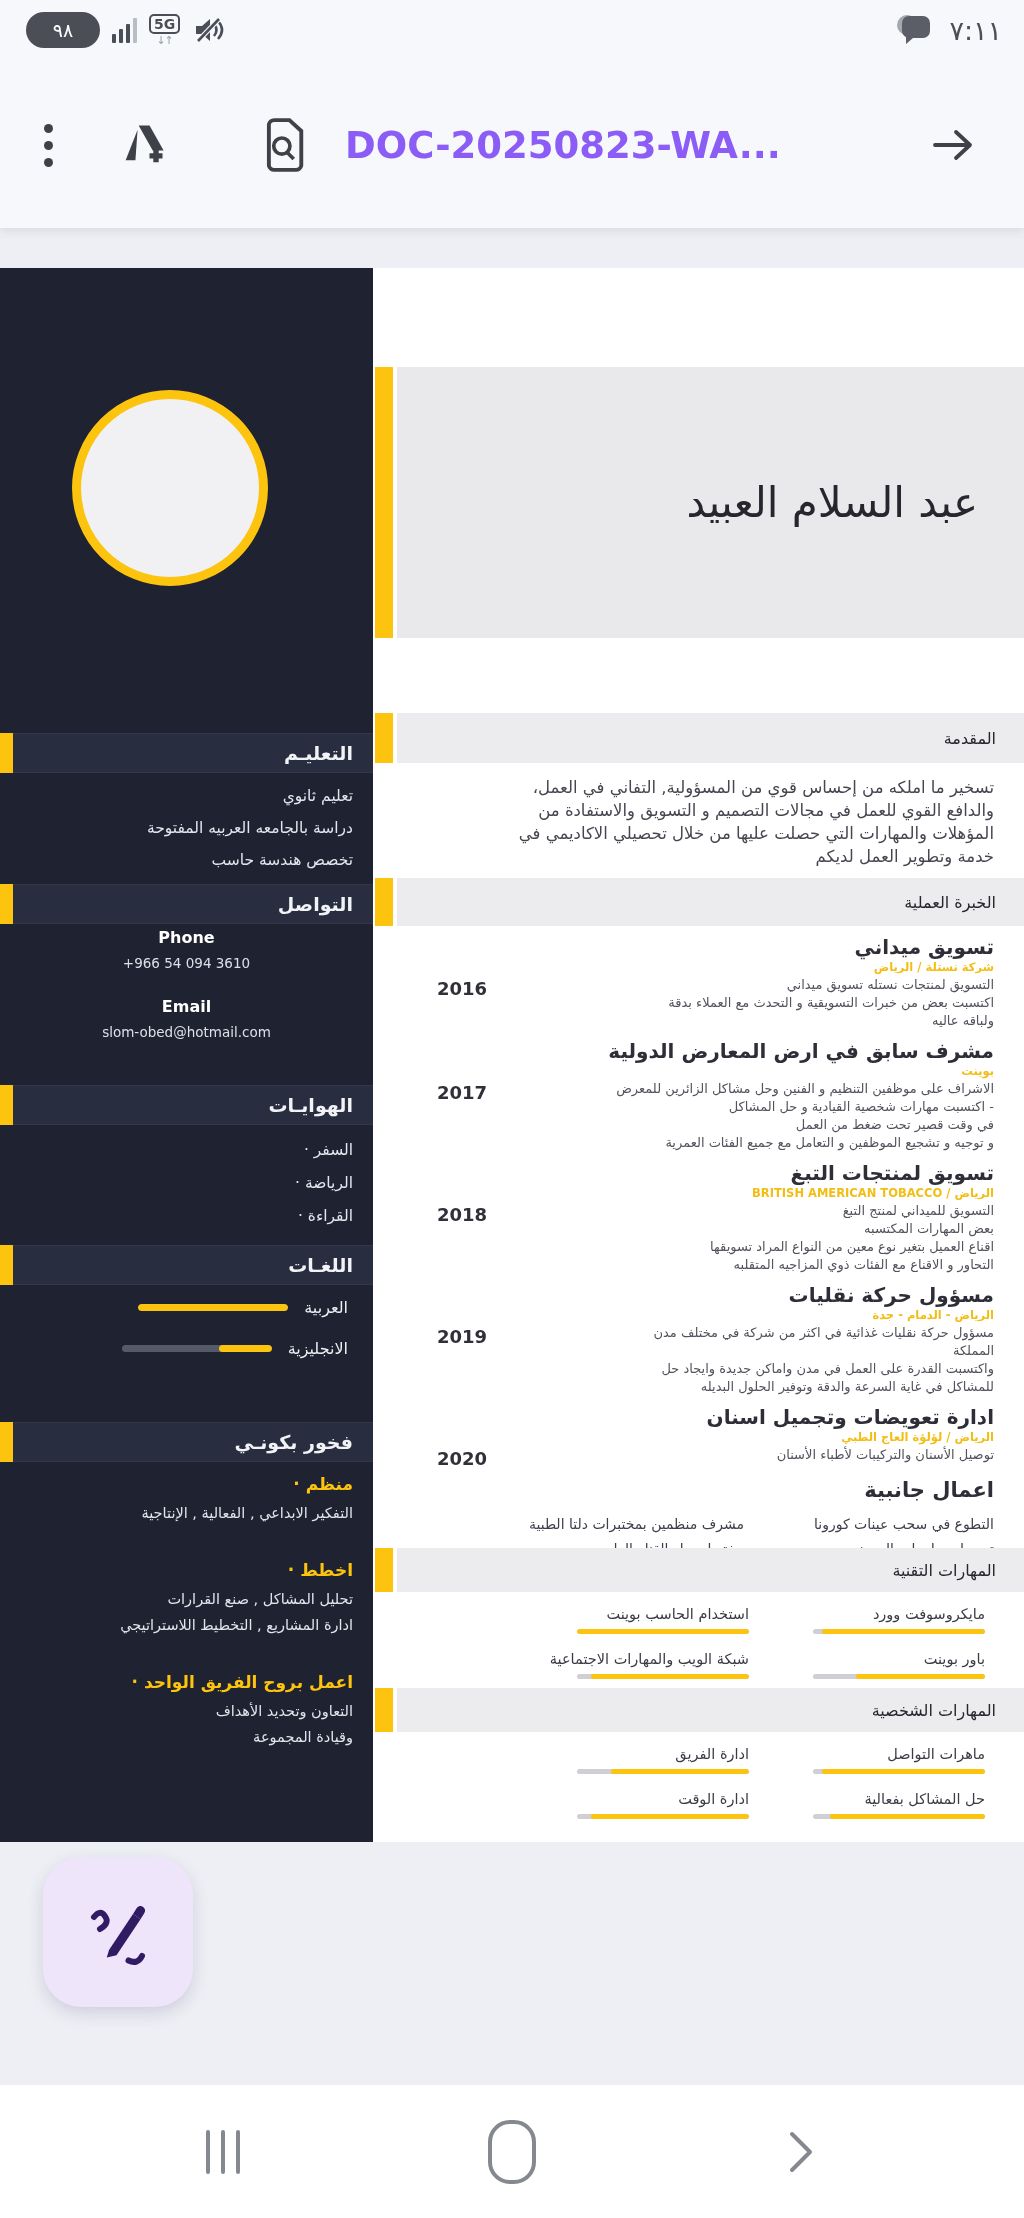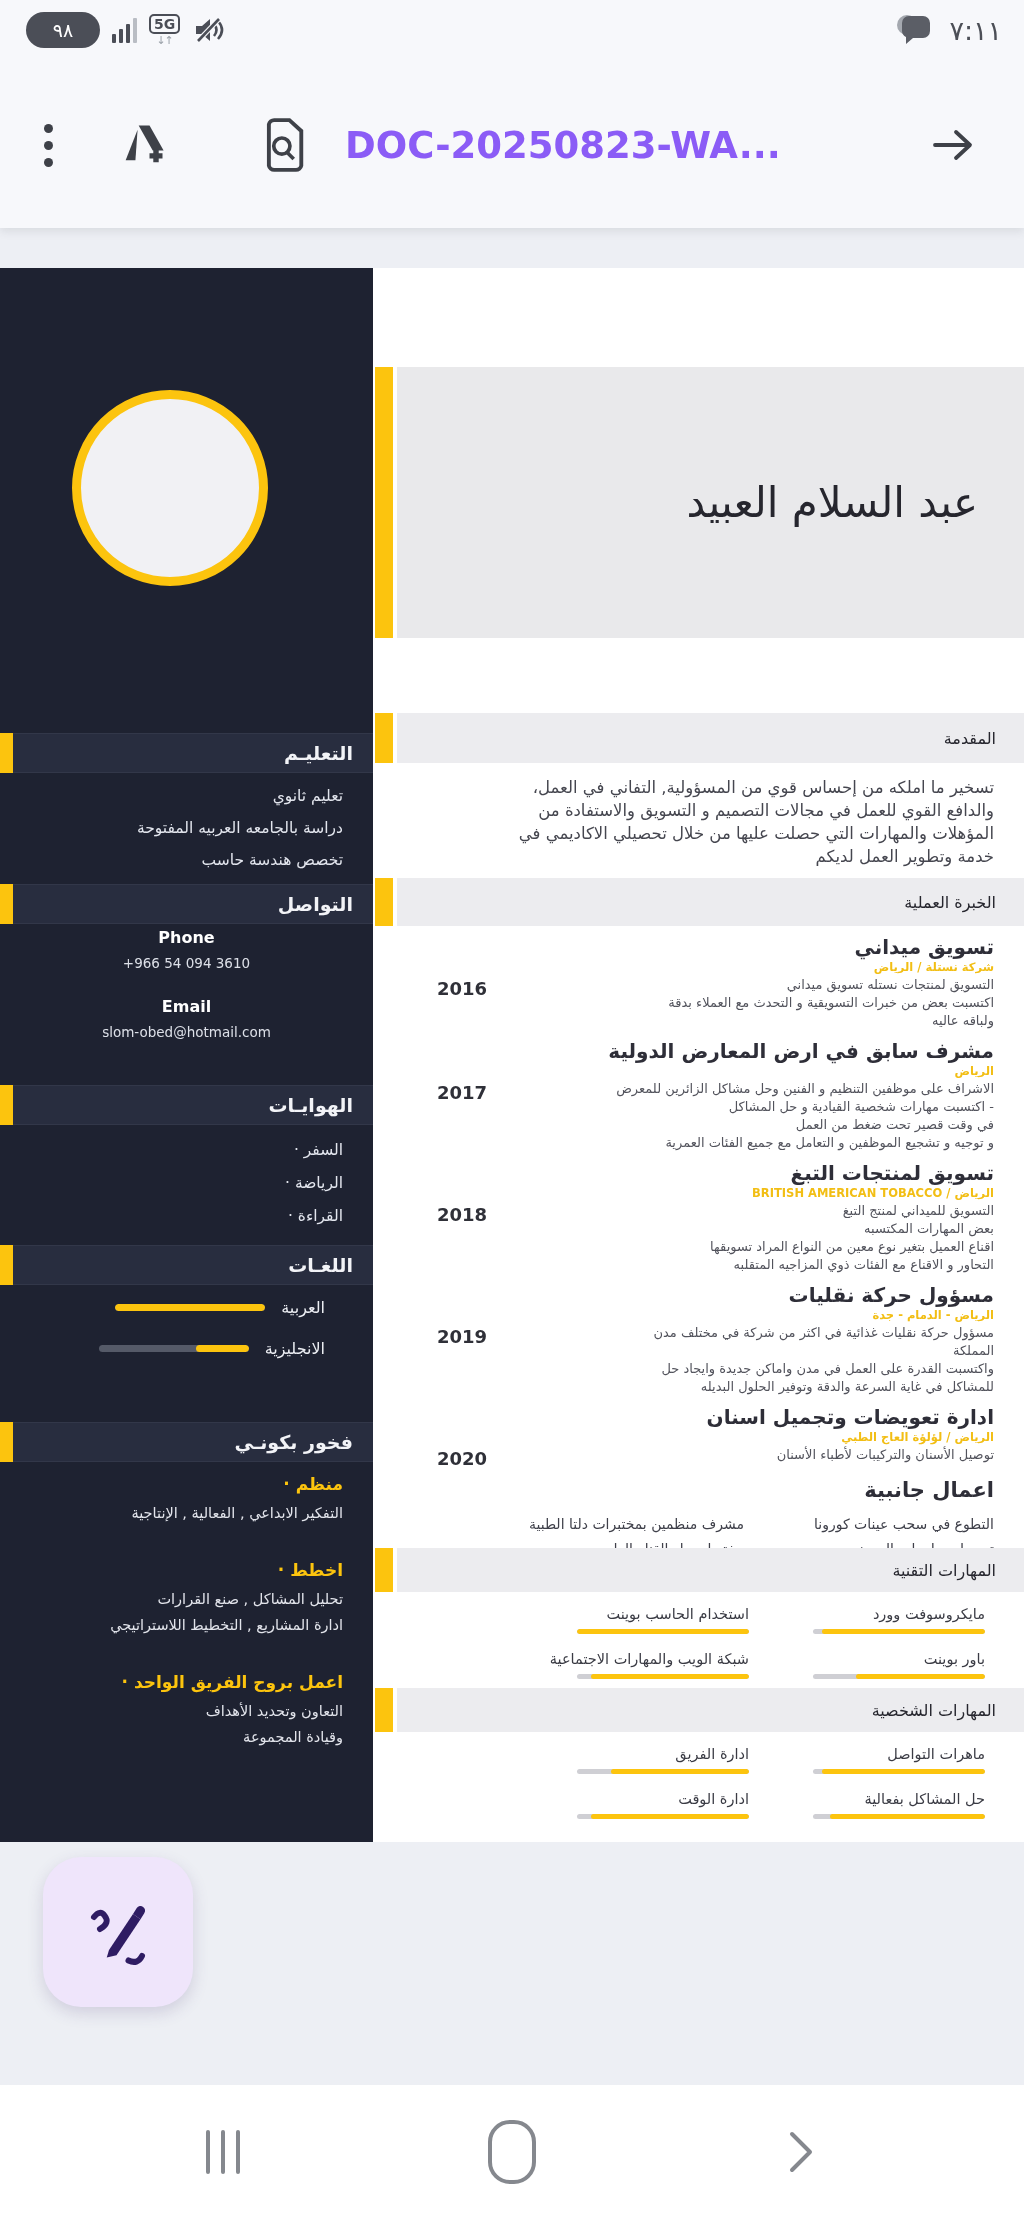--- a/index.html
+++ b/index.html
@@ -28,28 +28,28 @@
   
   .doc{position:absolute;top:268px;left:0;width:1024px;height:1574px;background:#fff;}
   .sidebar{position:absolute;left:0;top:0;width:373px;height:100%;background:#1E2231;}
   .photo{position:absolute;left:72px;top:122px;width:178px;height:178px;border-radius:50%;
          border:9px solid #FCC40E;background:#F1F1F4;}
   .s-band{position:absolute;left:0;right:0;height:40px;display:flex;}
   .s-accent{width:13px;background:#FCC40E;flex:none;}
   .s-fill{flex:1;background:#282D3F;border-top:1px solid #323749;border-bottom:1px solid #323749;
           direction:rtl;display:flex;align-items:center;padding-right:20px;
           color:#F2F3F7;font-size:19px;font-weight:bold;letter-spacing:.5px;}
-  .s-text{position:absolute;left:0;right:0;direction:rtl;text-align:right;padding:0 30px;color:#E3E6EE;}
+  .s-text{position:absolute;left:0;right:0;direction:rtl;text-align:right;padding:0 20px;color:#E3E6EE;}
   .edu-lines{top:512px;font-size:15.5px;line-height:32px;}
   .contact{top:660px;text-align:center;}
   .c-label{font-size:16px;font-weight:bold;color:#fff;margin-top:26px;}
   .c-value{font-size:13.5px;color:#DDE0E8;margin-top:8px;direction:ltr;}
   .hobbies{top:866px;font-size:15.5px;line-height:33px;}
   .langs{top:1030px;}
-  .lang-row{display:flex;direction:rtl;align-items:center;padding-right:48px;margin-bottom:22px;}
+  .lang-row{display:flex;direction:rtl;align-items:center;padding-right:25px;margin-bottom:22px;}
   .lang-name{font-size:16px;color:#EDEFF4;flex:none;}
   .lang-bar{width:150px;height:7px;border-radius:4px;background:#555A68;margin-right:16px;direction:rtl;overflow:hidden;}
   .lang-fill{height:100%;background:#FCC40E;border-radius:4px;float:right;}
   .proud{top:1206px;}
   .proud-item{margin-bottom:34px;}
   .proud-title{color:#FCC40E;font-size:17px;font-weight:bold;margin-bottom:6px;}
   .proud-line{color:#E3E5EC;font-size:14.5px;line-height:26px;}
 
   .main{position:absolute;left:373px;right:0;top:0;height:100%;}
   .m-band{position:absolute;left:2px;right:0;display:flex;}
@@ -270,21 +270,21 @@
               <div>
 
               <div class="job-line">التسويق لمنتجات نستله تسويق ميداني</div>
                 <div class="job-line">اكتسبت بعض من خبرات التسويقية و التحدث مع العملاء بدقة</div>
                 <div class="job-line">ولباقه عاليه</div>
               </div>
               <div class="job-year">2016</div>
             </div>
             <div class="job">
               <div class="job-title">مشرف سابق في ارض المعارض الدولية</div>
-              <div class="job-company">الرياض</div>
+              <div class="job-company">بوينت</div>
               <div>
 
               <div class="job-line">الاشراف على موظفين التنظيم و الفنين وحل مشاكل الزائرين للمعرض</div>
                 <div class="job-line">- اكتسبت مهارات شخصية القيادية و حل المشاكل</div>
                 <div class="job-line">في وقت قصير تحت ضغط من العمل</div>
                 <div class="job-line">و توجيه و تشجيع الموظفين و التعامل مع جميع الفئات العمرية</div>
               </div>
               <div class="job-year">2017</div>
             </div>
             <div class="job">

